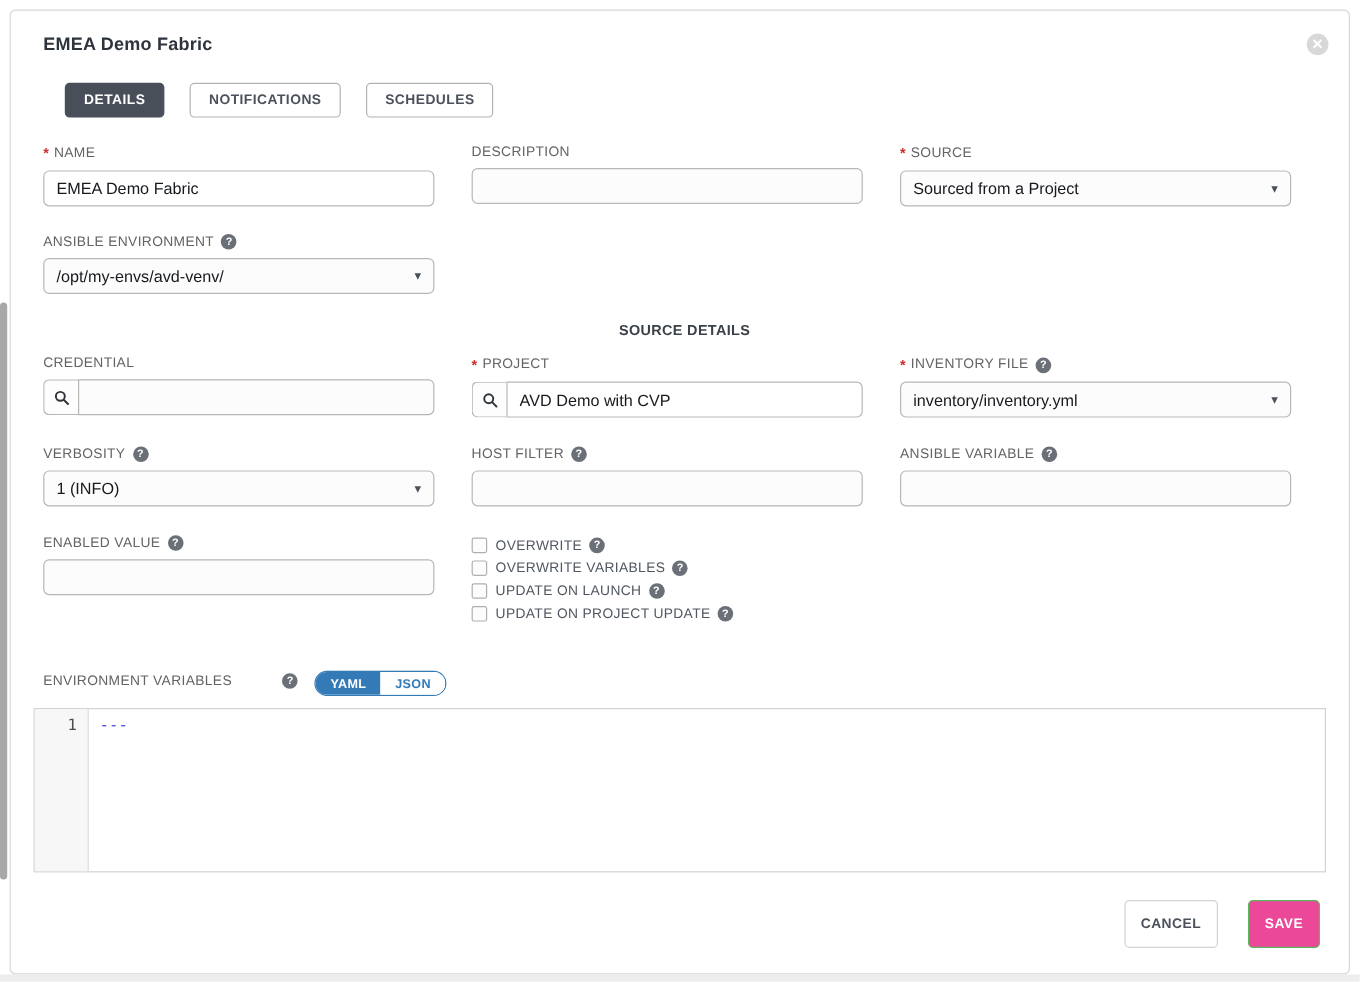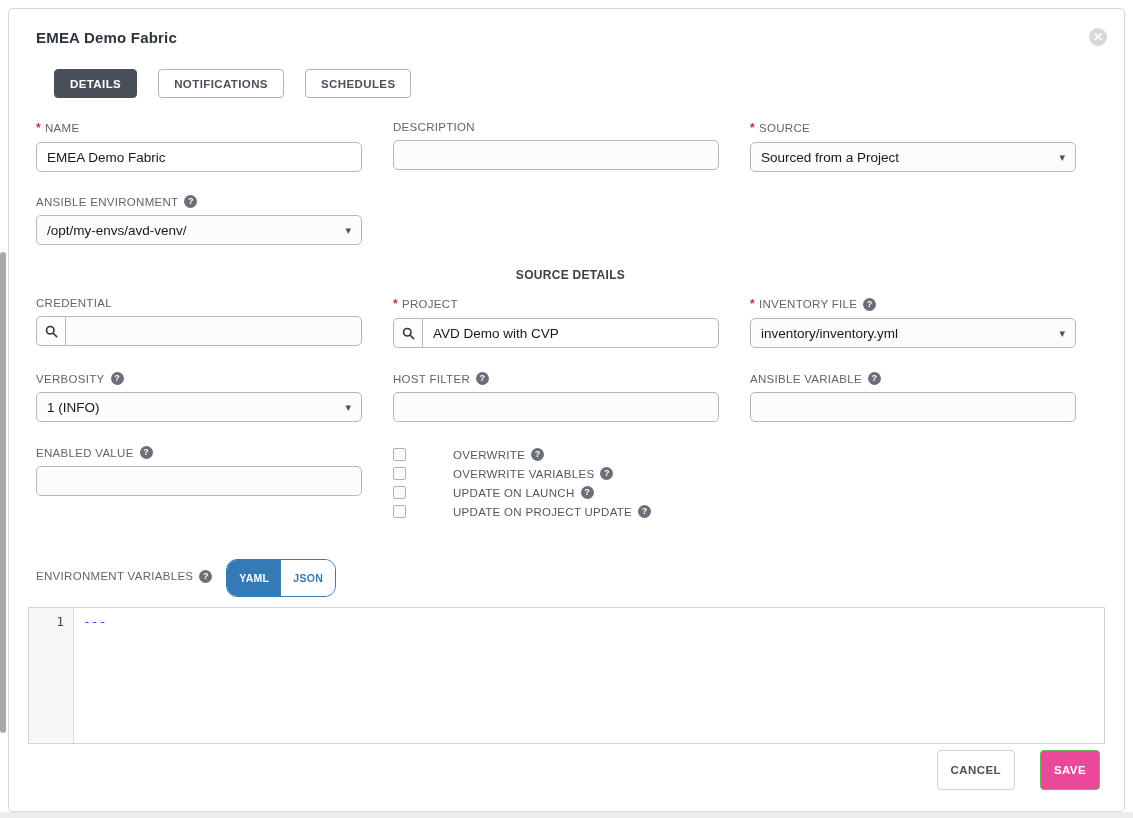--- a/index.html
+++ b/index.html
@@ -43,29 +43,29 @@
   .lookup { display:flex; width:100%; }
   .lookup-btn { width:29px; height:30px; flex:0 0 auto; border:1px solid #b7b7b7; border-right:none;
     border-radius:5px 0 0 5px; background:#fdfdfd; display:flex; align-items:center; justify-content:center;
     cursor:pointer; padding:0; }
   .lookup-input { border-radius:0 5px 5px 0; }
 
   .section-heading { font-size:12px; font-weight:bold; color:#3b4148; letter-spacing:.3px; margin:0 0 15px 8px;text-align:center; }
   .grid-row.tight { margin-bottom:24px; }
 
   .cb-group { margin-top:2px; }
-  .cb-row { display:flex; align-items:center; margin-bottom:6px; cursor:pointer;gap:40px; }
+  .cb-row { display:flex; align-items:center; margin-bottom:6px; cursor:pointer; }
   .cb-box { width:13px; height:13px; border:1px solid #afafaf; border-radius:2px; background:#fcfcfc;
     margin-right:7px; flex:0 0 auto; }
   .cb-label { font-size:11.5px; color:#515861; letter-spacing:.3px; display:flex; align-items:center; }
   .cb-label .help { margin-left:6px; }
 
   .envvars-header { display:flex; align-items:center; margin:35px 0 10px 8px; }
   .toggle { display:flex; border:1px solid #337ab7; border-radius:11px; overflow:hidden; margin-left:14px; }
-  .toggle-btn { border:none; padding:0 12px; height:36px; font-size:10.5px; font-weight:bold;
+  .toggle-btn { border:none; padding:0 12px; height:19px; font-size:10.5px; font-weight:bold;
     letter-spacing:.3px; background:#fff; color:#337ab7; cursor:pointer;
     font-family:"Liberation Sans", sans-serif; }
   .toggle-btn.active { background:#337ab7; color:#fff; }
 
   .editor { display:flex; width:1077px; height:137px; border:1px solid #d3d3d3; background:#fff; }
   .gutter { width:45px; background:#f7f7f7; border-right:1px solid #ddd; padding-top:6px; }
   .ln { text-align:right; padding-right:9px; font-family:"DejaVu Sans Mono", monospace;
     font-size:13px; color:#4a4a4a; }
   .code { flex:1; padding:6px 0 0 9px; font-family:"DejaVu Sans Mono", monospace; font-size:13px;
     color:#4343e0; white-space:pre; cursor:text; }
@@ -240,21 +240,21 @@
             <span>UPDATE ON PROJECT UPDATE</span>
             <span class="help">?</span>
           </span>
         </div>
       </div>
     </div>
     <div></div>
   </div>
 
   <div class="envvars-header">
-    <div class="field-label" style="margin-bottom:4px;">
+    <div class="field-label" style="margin-bottom:4px;gap:36px;">
       <span>ENVIRONMENT VARIABLES</span>
       <span class="help">?</span>
     </div>
     <div class="toggle">
       <button class="toggle-btn active">YAML</button>
       <button class="toggle-btn">JSON</button>
     </div>
   </div>
 
   <div class="editor">

